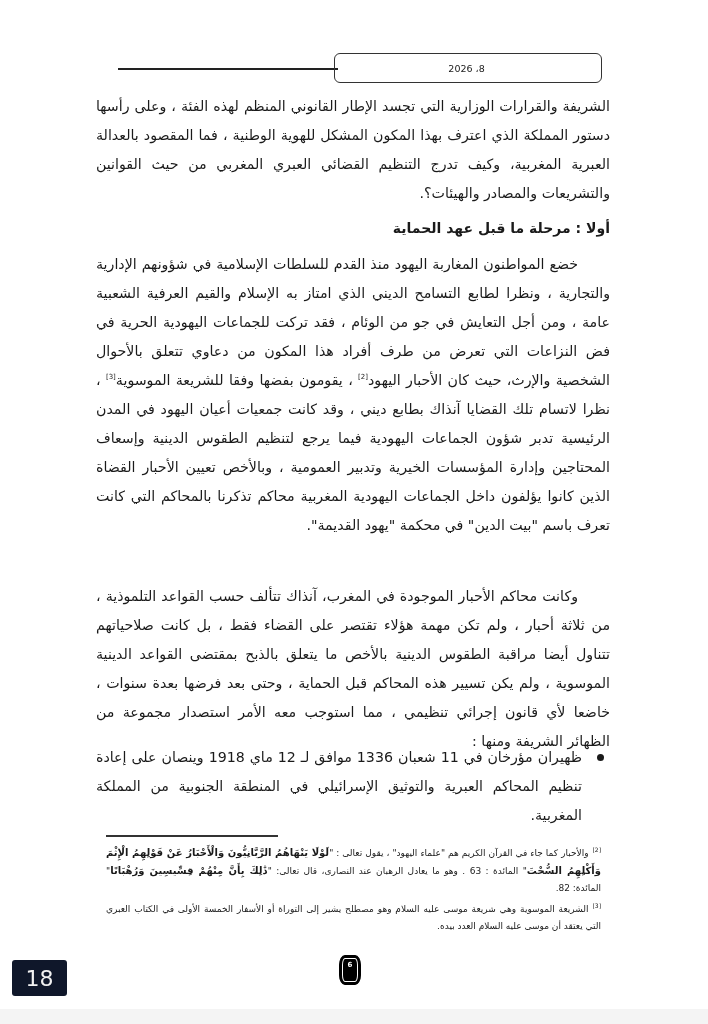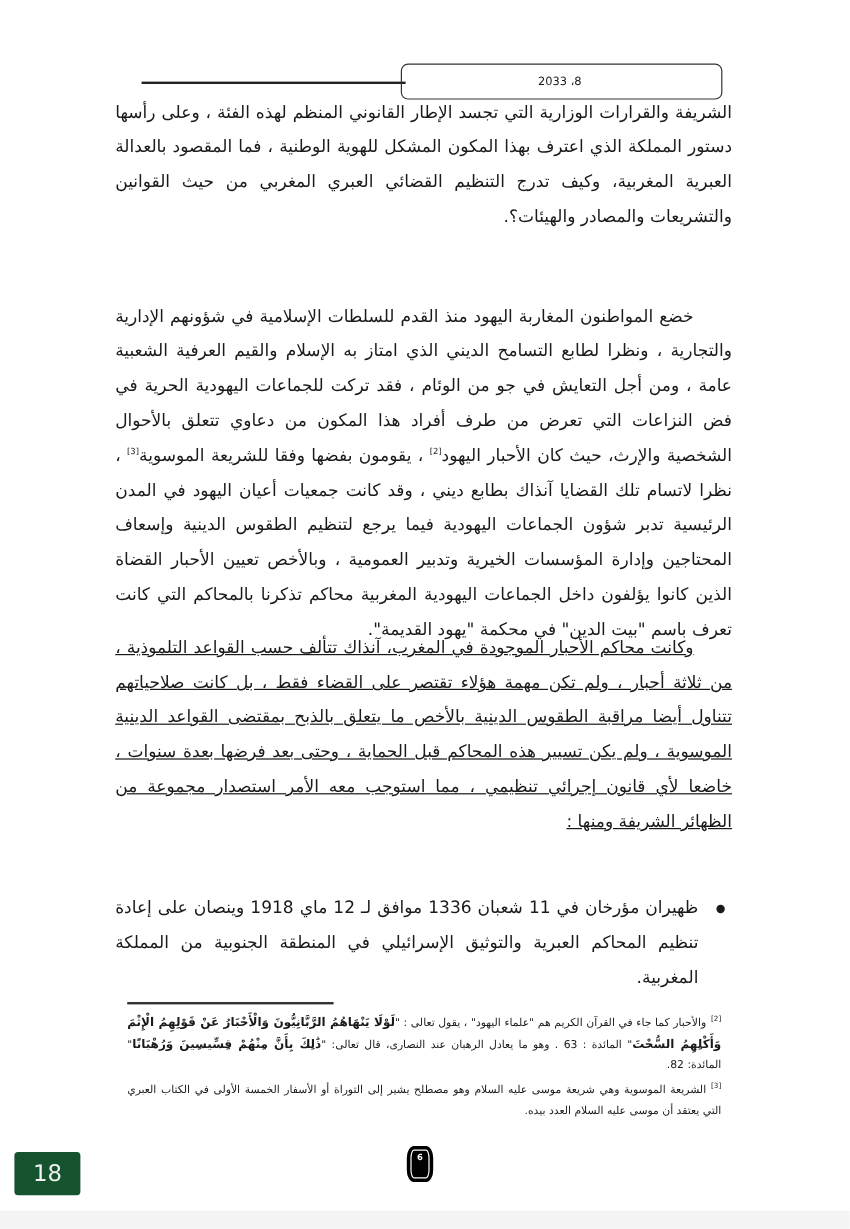--- a/index.html
+++ b/index.html
@@ -152,25 +152,25 @@
     padding-top: 5px;
     font-size: 7px;
     font-weight: bold;
   }
   .viewer-page-indicator {
     position: absolute;
     left: 12px;
     top: 960px;
     width: 55px;
     height: 36px;
-    background: #14532d;
+    background: #0f172a;
     border-radius: 3px;
     color: #f2f2f2;
     font-family: "DejaVu Sans", sans-serif;
-    font-size: 19px;
+    font-size: 22px;
     display: flex;
     align-items: center;
     justify-content: center;
   }
   .bottom-strip {
     position: absolute;
     left: 0;
     top: 1009px;
     width: 708px;
     height: 15px;
@@ -179,33 +179,34 @@
 </style>
 </head>
 <body>
 
 <div class="top-strip"></div>
 
 <div class="page">
 
   <div class="header-line"></div>
   <div class="header-box">
-    <span class="issue">8، 2033</span>
-  </div>
-
-  <div class="body-text" style="top:80px;">
+    <span class="issue">8، 2026</span>
+  </div>
+
+  <div class="body-text" style="top:92px;">
     <p>الشريفة والقرارات الوزارية التي تجسد الإطار القانوني المنظم لهذه الفئة ، وعلى رأسها دستور المملكة الذي اعترف بهذا المكون المشكل للهوية الوطنية ، فما المقصود بالعدالة العبرية المغربية، وكيف تدرج التنظيم القضائي العبري المغربي من حيث القوانين والتشريعات والمصادر والهيئات؟.</p>
   </div>
 
+  <div class="section-heading">أولا : مرحلة ما قبل عهد الحماية</div>
 
   <div class="body-text" style="top:250px;">
     <p class="indent"><span>خضع المواطنون المغاربة اليهود منذ القدم للسلطات الإسلامية في شؤونهم الإدارية والتجارية ، ونظرا لطابع التسامح الديني الذي امتاز به الإسلام والقيم العرفية الشعبية عامة ، ومن أجل التعايش في جو من الوئام ، فقد تركت للجماعات اليهودية الحرية في فض النزاعات التي تعرض من طرف أفراد هذا المكون من دعاوي تتعلق بالأحوال الشخصية والإرث، حيث كان الأحبار اليهود</span><sup class="ref">[2]</sup><span> ، يقومون بفضها وفقا للشريعة الموسوية</span><sup class="ref">[3]</sup><span> ، نظرا لاتسام تلك القضايا آنذاك بطابع ديني ، وقد كانت جمعيات أعيان اليهود في المدن الرئيسية تدبر شؤون الجماعات اليهودية فيما يرجع لتنظيم الطقوس الدينية وإسعاف المحتاجين وإدارة المؤسسات الخيرية وتدبير العمومية ، وبالأخص تعيين الأحبار القضاة الذين كانوا يؤلفون داخل الجماعات اليهودية المغربية محاكم تذكرنا بالمحاكم التي كانت تعرف باسم "بيت الدين" في محكمة "يهود القديمة".</span></p>
   </div>
 
-  <div class="body-text" style="top:526px;text-decoration:underline;">
+  <div class="body-text" style="top:582px;">
     <p class="indent">وكانت محاكم الأحبار الموجودة في المغرب، آنذاك تتألف حسب القواعد التلموذية ، من ثلاثة أحبار ، ولم تكن مهمة هؤلاء تقتصر على القضاء فقط ، بل كانت صلاحياتهم تتناول أيضا مراقبة الطقوس الدينية بالأخص ما يتعلق بالذبح بمقتضى القواعد الدينية الموسوية ، ولم يكن تسيير هذه المحاكم قبل الحماية ، وحتى بعد فرضها بعدة سنوات ، خاضعا لأي قانون إجرائي تنظيمي ، مما استوجب معه الأمر استصدار مجموعة من الظهائر الشريفة ومنها :</p>
   </div>
 
   <ul class="bullet-list">
     <li>
       <span class="dot"></span>
       <span>ظهيران مؤرخان في 11 شعبان 1336 موافق لـ 12 ماي 1918 وينصان على إعادة تنظيم المحاكم العبرية والتوثيق الإسرائيلي في المنطقة الجنوبية من المملكة المغربية.</span>
     </li>
   </ul>
 

